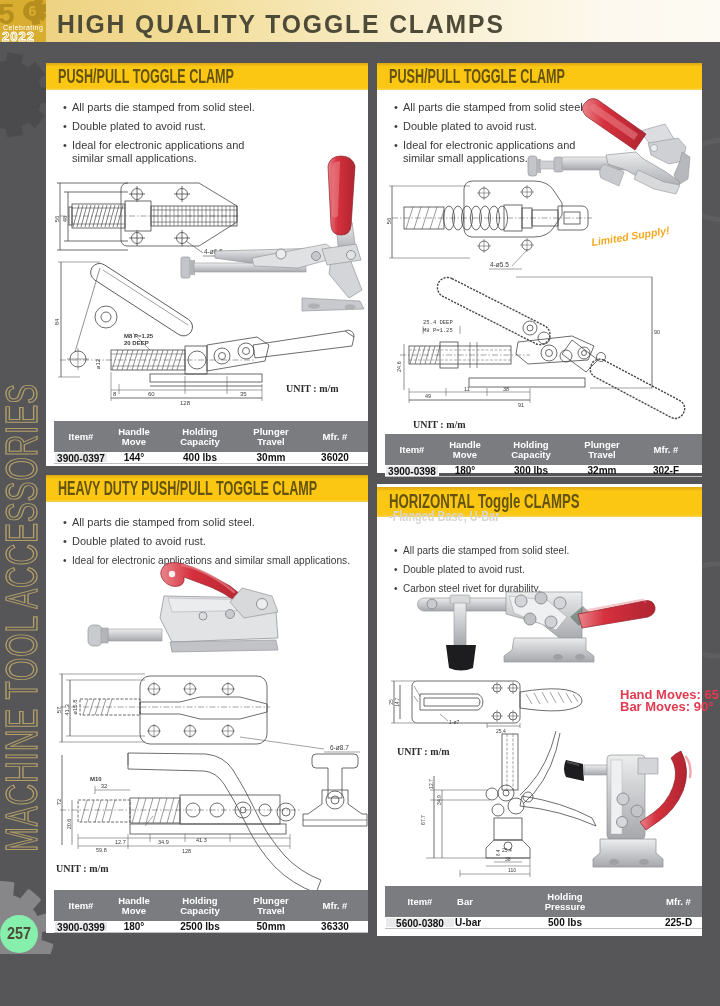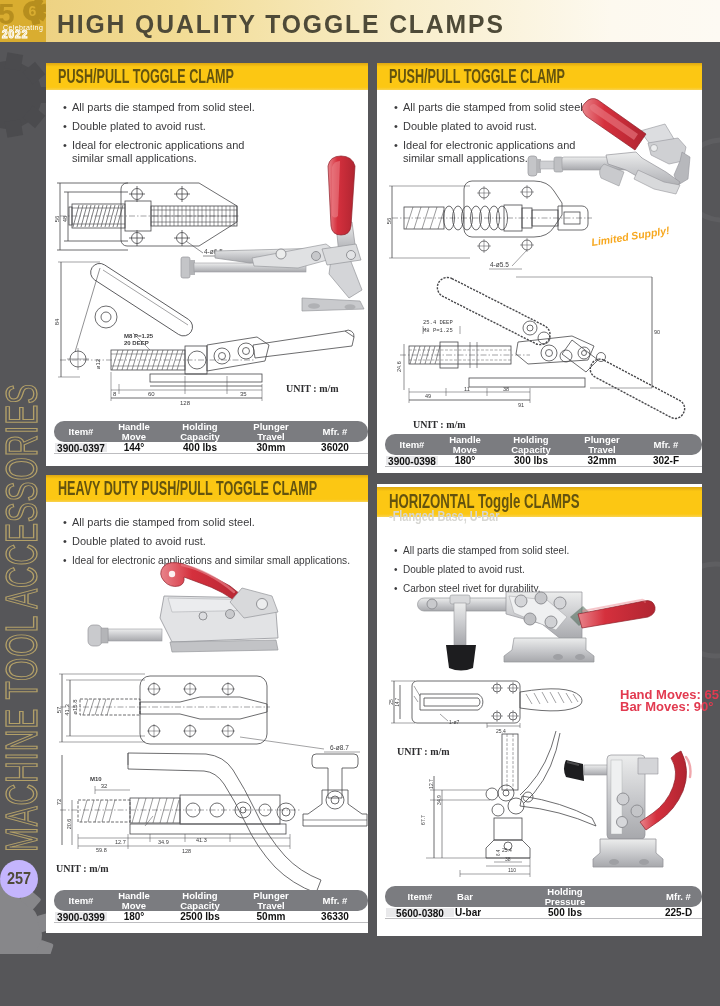--- a/index.html
+++ b/index.html
@@ -6,48 +6,48 @@
   body{width:720px;height:1006px;position:relative;overflow:hidden;
        background:#565659;font-family:"Liberation Sans",sans-serif;}
   .abs{position:absolute;}
   
   #topbar{left:0;top:0;width:720px;height:42px;
     background:linear-gradient(90deg,#eccf7d 0%,#f2dc95 25%,#f8edc9 55%,#fdf9ef 85%,#fdfaf3 100%);}
   #toptitle{left:57px;top:9px;font-size:26px;font-weight:bold;color:#4e4a38;
     letter-spacing:2px;transform:scaleX(0.95);transform-origin:left;}
   #logo{left:0;top:0;width:46px;height:42px;background:#d9ad30;overflow:hidden;}
   #logo .celeb{position:absolute;left:3px;top:24px;font-size:7px;color:#fff;letter-spacing:0.4px;}
-  #logo .yr{position:absolute;left:2px;top:29px;font-size:10px;font-weight:bold;color:transparent;
+  #logo .yr{position:absolute;left:2px;top:29px;font-size:13px;font-weight:bold;color:transparent;
     -webkit-text-stroke:1px #fff;letter-spacing:1px;}
   
   #sidetext{left:7px;top:386px;height:466px;width:40px;
     writing-mode:vertical-rl;transform:rotate(180deg) scaleX(1.45);transform-origin:center;
     font-size:30px;color:transparent;-webkit-text-stroke:0.9px #b3a068;
     letter-spacing:0.8px;white-space:nowrap;}
-  #pagedot{left:0px;top:860px;width:38px;height:38px;border-radius:50%;background:#c4b5fd;}
+  #pagedot{left:0px;top:915px;width:38px;height:38px;border-radius:50%;background:#86efac;}
   #pagedot span{position:absolute;left:7px;top:9px;font-size:17px;font-weight:bold;color:#4e4a38;
     transform:scaleX(0.85);transform-origin:left;}
   
   .panel{background:#fff;}
   #p1{left:46px;top:63px;width:322px;height:403px;}
   #p2{left:377px;top:63px;width:325px;height:410px;}
   #p3{left:46px;top:475px;width:322px;height:458px;}
   #p4{left:377px;top:484px;width:325px;height:452px;}
   .ybar{left:0;top:0;width:100%;height:27px;
     background:linear-gradient(180deg,#dda713 0%,#fcc713 14%,#fcc713 90%,#f8d251 100%);}
   .ybar .t{position:absolute;left:12px;top:2px;font-size:20px;font-weight:bold;color:#63530f;
     white-space:nowrap;transform:scaleX(0.63);transform-origin:left;letter-spacing:0px;}
   ul.b{margin:0;padding:0;list-style:none;font-size:11px;color:#3a3a3c;line-height:13px;}
   ul.b li{position:relative;padding-left:20px;margin:6px;}
   ul.b li:before{content:"•";position:absolute;left:11px;}
   .unit{font-size:10px;font-weight:bold;color:#2e2e30;font-family:"Liberation Serif",serif;}
   
   .tbl{left:8px;}
   .tbl .hd{display:flex;background:#7b7c80;color:#fff;font-weight:bold;font-size:9.5px;
-    line-height:10px;align-items:center;text-align:center;height:21px;border-radius:10px;}
+    line-height:10px;align-items:center;text-align:center;height:31px;}
   .tbl .hd div{flex:none;}
   .tbl .row{display:flex;font-size:10px;font-weight:bold;color:#111;height:11px;
     align-items:flex-start;text-align:center;border-bottom:1.5px solid #bdbdc0;white-space:nowrap;}
   .tbl .row div{flex:none;}
   .tbl .item{background:#e9e9eb;border:1px solid #fff;box-sizing:border-box;height:11px;}
   .c1{width:54px;}.c2{width:52px;}.c3{width:80px;}.c4{width:62px;}.c5{width:66px;}
   svg{position:absolute;overflow:visible;}
   .lim{font-size:10.5px;font-weight:bold;font-style:italic;color:#f7a81f;
     text-shadow:0.5px 0.5px 0 #fff;transform:rotate(-9deg);white-space:nowrap;}
   .moves{font-size:13px;font-weight:bold;color:#e23a50;line-height:11.5px;white-space:nowrap;}

